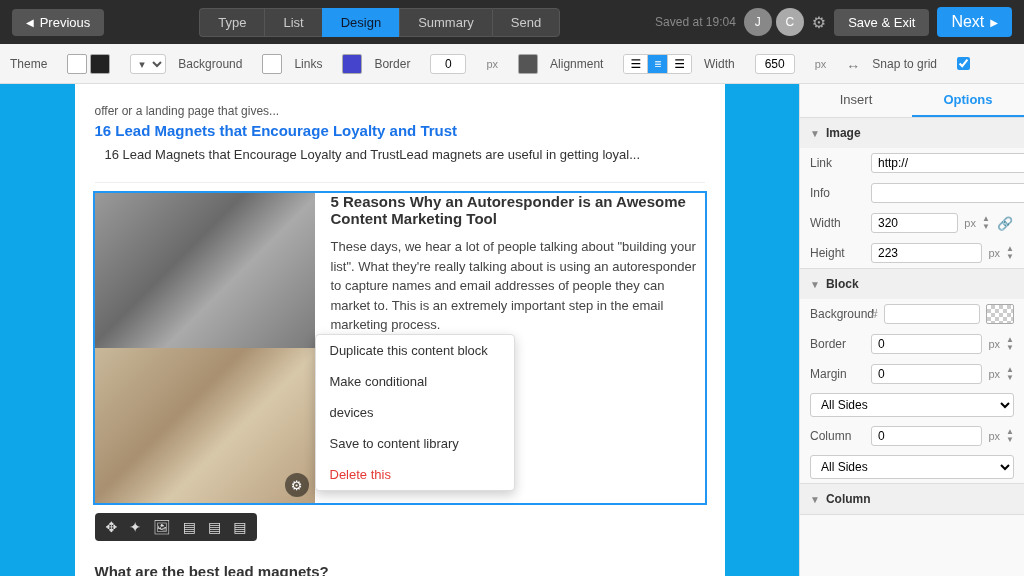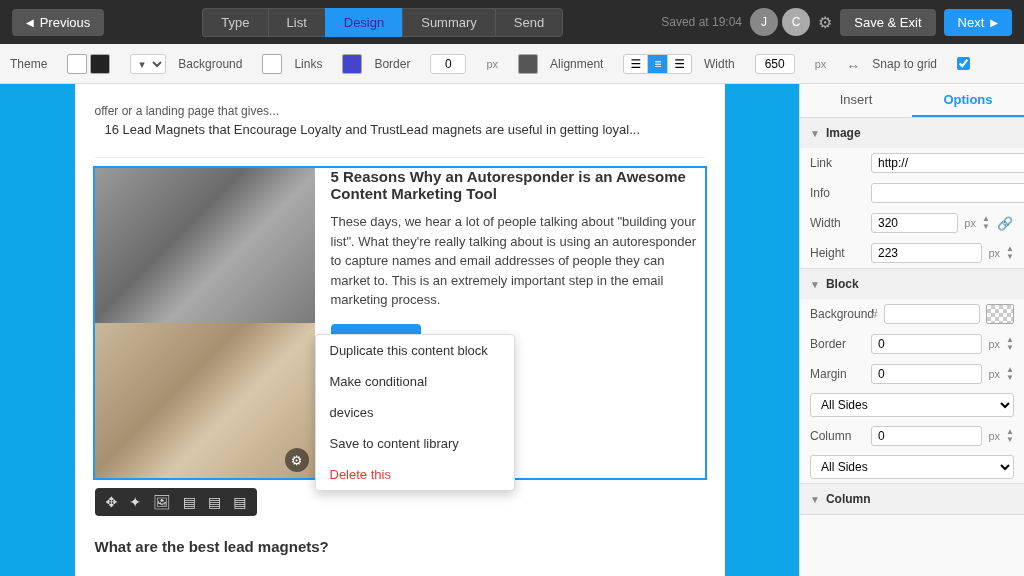--- a/index.html
+++ b/index.html
@@ -19,30 +19,30 @@
       cursor: pointer; display: flex; align-items: center; gap: 6px; font-size: 13px;
     }
     .btn-prev:before { content: '◀'; font-size: 10px; }
 
     .step-btn {
       background: #444; color: #ccc; border: 1px solid #555;
       padding: 6px 18px; cursor: pointer; font-size: 13px; transition: background 0.1s;
     }
     .step-btn:first-child { border-radius: 4px 0 0 4px; }
     .step-btn:last-child { border-radius: 0 4px 4px 0; }
-    .step-btn.active { background: #2196f3; color: #4c1d95; border-color: #2196f3; }
+    .step-btn.active { background: #2196f3; color: #0f172a; border-color: #2196f3; }
     .step-btn:not(:last-child) { border-right: none; }
 
     .btn-save-exit {
       background: #555; color: #fff; border: none; padding: 6px 14px; border-radius: 4px;
       cursor: pointer; font-size: 13px;
     }
     .btn-next {
       background: #2196f3; color: #fff; border: none; padding: 6px 14px; border-radius: 4px;
-      cursor: pointer; font-size: 13px; display: flex; align-items: center; gap: 6px;
+      cursor: pointer; font-size: 16px; display: flex; align-items: center; gap: 6px;
     }
     .btn-next:after { content: '▶'; font-size: 10px; }
 
     .avatar-group { display: flex; align-items: center; gap: 4px; }
     .avatar { width: 28px; height: 28px; border-radius: 50%; background: #888; display: flex; align-items: center; justify-content: center; color: #fff; font-size: 12px; }
     .gear-btn { background: none; border: none; color: #aaa; cursor: pointer; font-size: 16px; }
 
     
     .toolbar {
       display: flex; align-items: center; background: #f5f5f5; border-bottom: 1px solid #ddd;
@@ -252,20 +252,21 @@
   </div>
 </div>
 
 <div class="main-area">
 
   <div class="canvas-area">
     <div class="canvas-inner">
 
       <div style="margin-bottom:6px;">
         <p style="font-size:12px;color:#555;margin-bottom:4px;">offer or a landing page that gives...</p>
+        <a class="article-link" href="#">16 Lead Magnets that Encourage Loyalty and Trust</a>
         <p class="article-summary">16 Lead Magnets that Encourage Loyalty and TrustLead magnets are useful in getting loyal...</p>
       </div>
 
       <hr class="divider">
 
       <div class="content-block selected-block" style="position:relative;">
 
         <div style="width:220px;flex-shrink:0;position:relative;">
           <div class="watch-image-top"></div>
           <div class="watch-image-bottom"></div>

